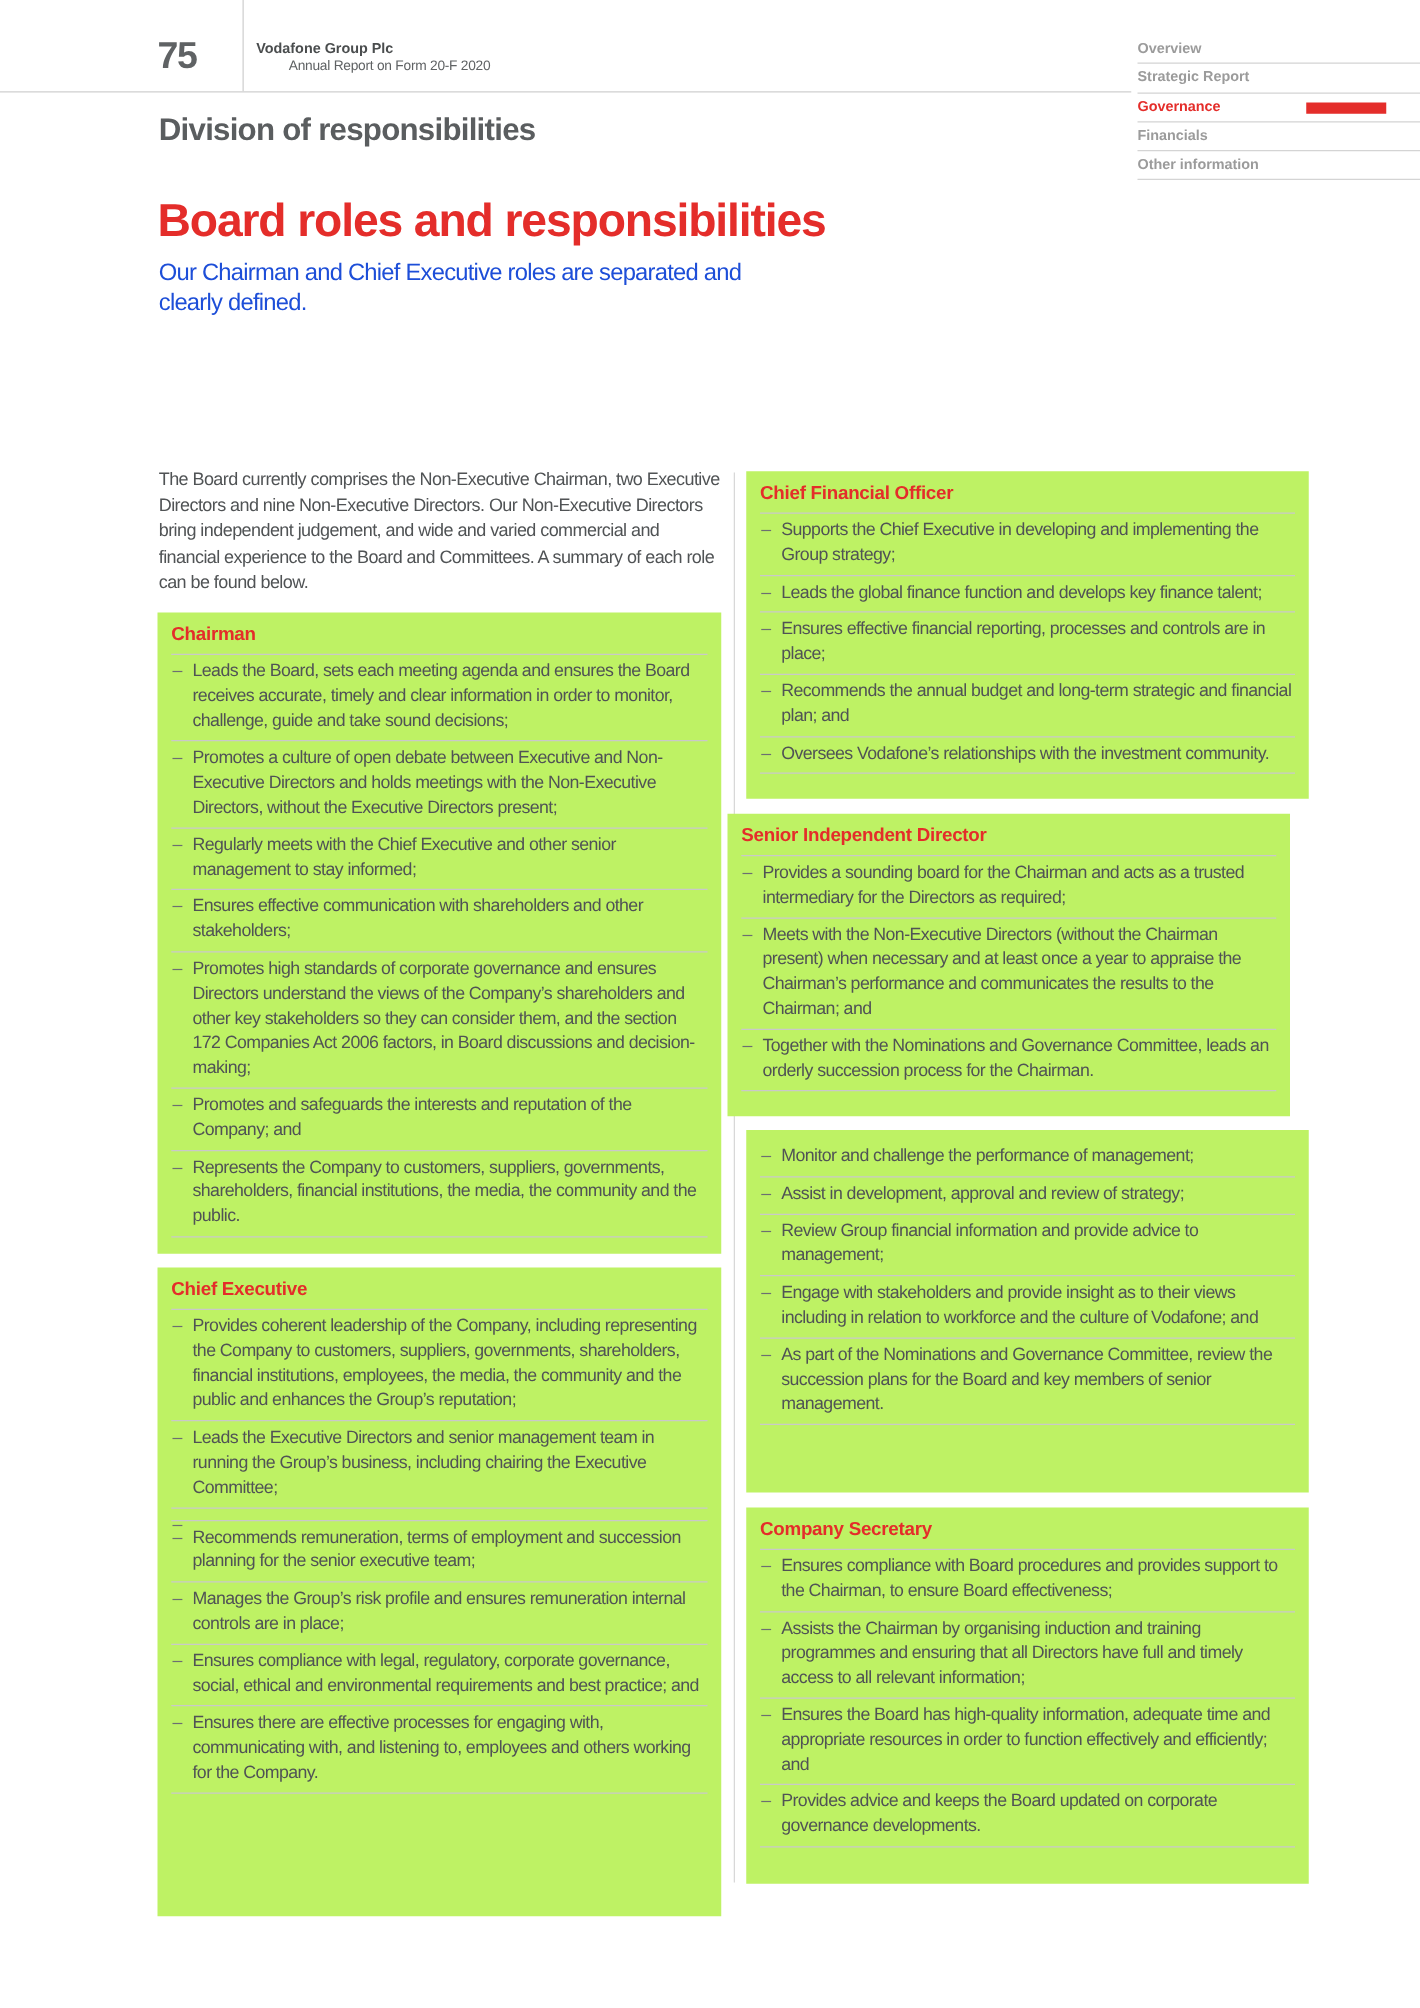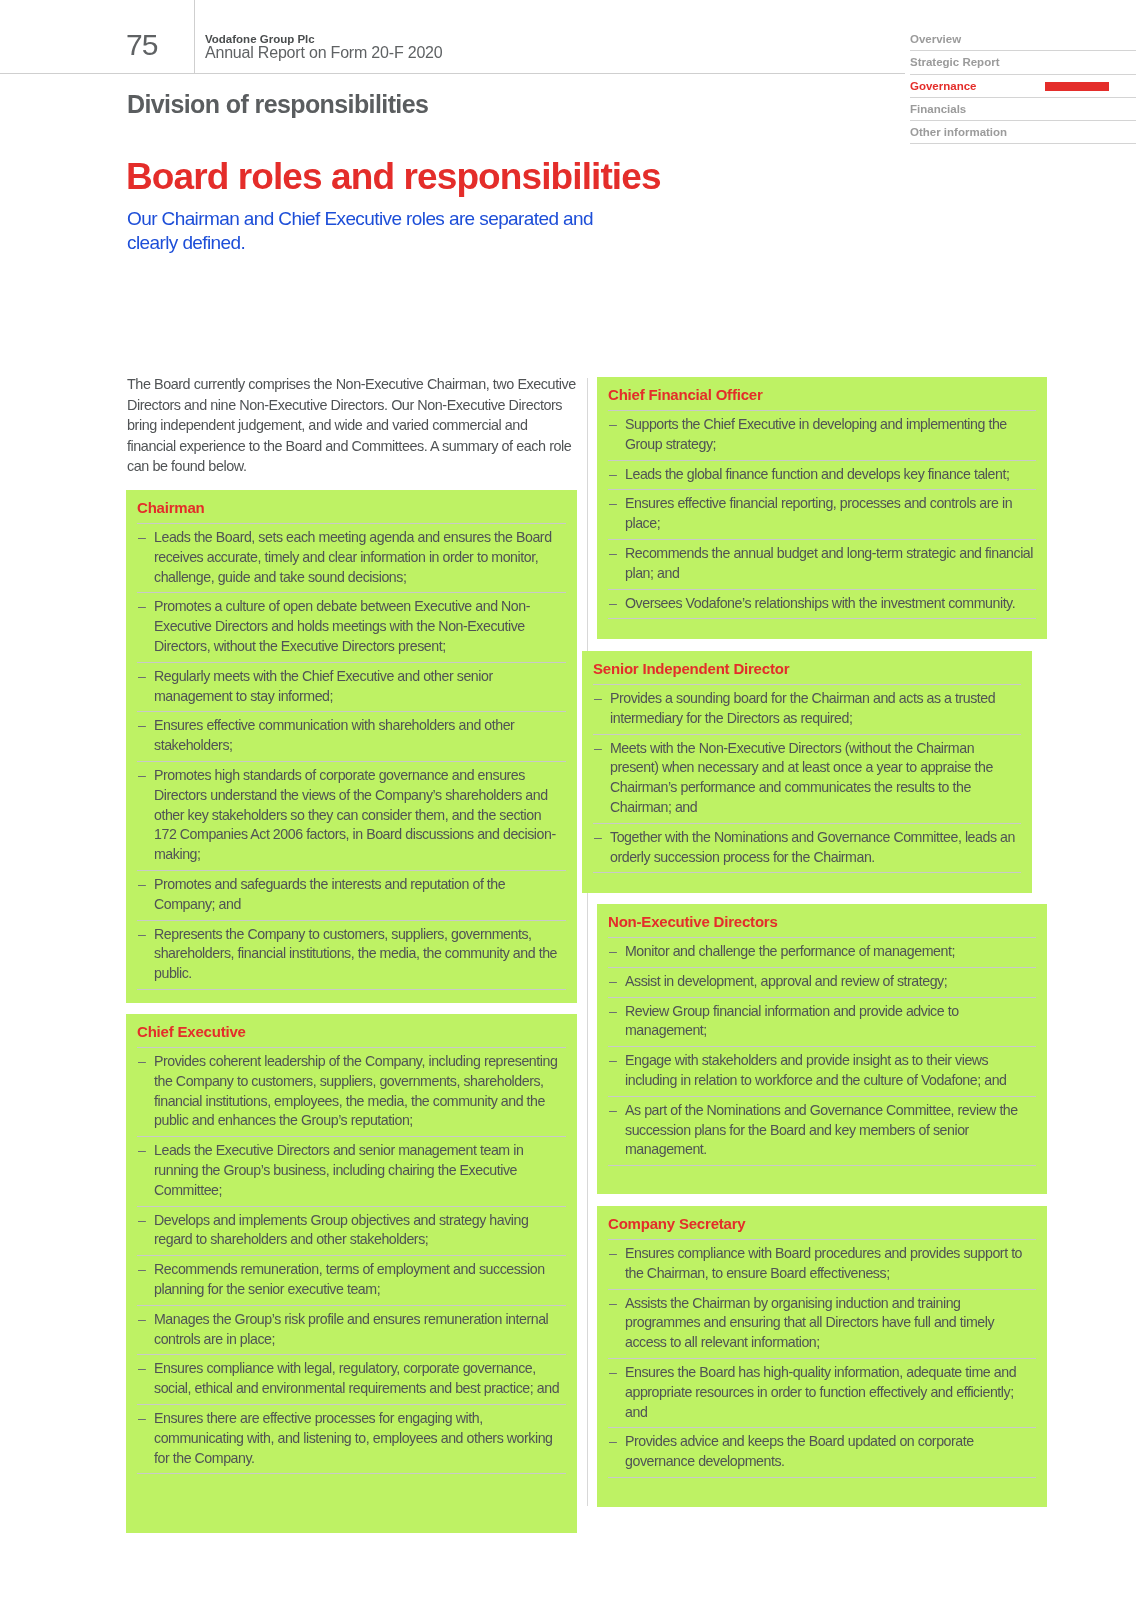--- a/index.html
+++ b/index.html
@@ -1,24 +1,24 @@
 <!DOCTYPE html>
 <html><head>
 <meta charset="utf-8">
 <style>
   * { box-sizing: border-box; margin: 0; padding: 0; }
   html, body { width: 1136px; height: 1606px; background: #ffffff; overflow: hidden; }
   body { position: relative; font-family: "Liberation Sans", sans-serif; color: #4a4d4e; }
 
   .header-rule { position: absolute; left: 0; top: 73px; width: 905px; height: 1px; background: #cfcfcf; }
   .header-vrule { position: absolute; left: 194px; top: 0; width: 1px; height: 73px; background: #cfcfcf; }
-  .page-number { position: absolute; left: 126px; top: 28px; font-size: 30px; font-weight: 400; color: #5f6264; letter-spacing: -1px; }
+  .page-number { position: absolute; left: 126px; top: 28px; font-size: 30px; font-weight: 700; color: #5f6264; letter-spacing: -1px; }
   .publisher { position: absolute; left: 205px; top: 32px; }
   .publisher .company { font-size: 11.5px; font-weight: bold; color: #4a4d4e; line-height: 14px; }
-  .publisher .report { font-size: 16px; color: #5f6264; line-height: 14px; letter-spacing: -0.2px; }
+  .publisher .report { font-size: 11px; color: #5f6264; line-height: 14px; letter-spacing: -0.2px; margin-left: 26px; }
 
   .section-nav { position: absolute; left: 910px; top: 28px; width: 226px; }
   .nav-item { position: relative; height: 23.3px; border-bottom: 1px solid #d4d4d4; font-size: 11.5px; font-weight: bold; color: #9b9b9b; line-height: 22px; cursor: pointer; }
   .nav-item.active { color: #e42d2a; }
   .nav-item .active-bar { position: absolute; left: 135px; top: 7px; width: 64px; height: 9px; background: #e42d2a; }
 
   .section-title { position: absolute; left: 127px; top: 90px; font-size: 25px; font-weight: bold; color: #5a5d5f; letter-spacing: -0.6px; }
   .main-title { position: absolute; left: 126px; top: 156px; font-size: 37px; font-weight: bold; color: #e42d2a; letter-spacing: -0.9px; }
   .subtitle { position: absolute; left: 127px; top: 207px; width: 480px; font-size: 19px; font-weight: 400; color: #1d4ed8; line-height: 24px; letter-spacing: -0.6px; }
 
@@ -77,21 +77,21 @@
       <li class="role-item"><span class="dash">–</span><span>Promotes and safeguards the interests and reputation of the Company; and</span></li>
       <li class="role-item"><span class="dash">–</span><span>Represents the Company to customers, suppliers, governments, shareholders, financial institutions, the media, the community and the public.</span></li>
     </ul>
 </section>
 
 <section class="role-box" id="box-chief-executive">
   <h3 class="role-title">Chief Executive</h3>
   <ul class="role-list">
       <li class="role-item"><span class="dash">–</span><span>Provides coherent leadership of the Company, including representing the Company to customers, suppliers, governments, shareholders, financial institutions, employees, the media, the community and the public and enhances the Group’s reputation;</span></li>
       <li class="role-item"><span class="dash">–</span><span>Leads the Executive Directors and senior management team in running the Group’s business, including chairing the Executive Committee;</span></li>
-      <li class="role-item"><span class="dash">–</span><span>Develops and implements Group objectives and strategy having regard to shareholders and other stakeholders;</span></li>
+      <li class="role-item"><span class="dash">–</span></li>
       <li class="role-item"><span class="dash">–</span><span>Recommends remuneration, terms of employment and succession planning for the senior executive team;</span></li>
       <li class="role-item"><span class="dash">–</span><span>Manages the Group’s risk profile and ensures remuneration internal controls are in place;</span></li>
       <li class="role-item"><span class="dash">–</span><span>Ensures compliance with legal, regulatory, corporate governance, social, ethical and environmental requirements and best practice; and</span></li>
       <li class="role-item"><span class="dash">–</span><span>Ensures there are effective processes for engaging with, communicating with, and listening to, employees and others working for the Company.</span></li>
     </ul>
 </section>
 
 <section class="role-box" id="box-cfo">
   <h3 class="role-title">Chief Financial Officer</h3>
   <ul class="role-list">
@@ -106,21 +106,20 @@
 <section class="role-box" id="box-sid">
   <h3 class="role-title">Senior Independent Director</h3>
   <ul class="role-list">
       <li class="role-item"><span class="dash">–</span><span>Provides a sounding board for the Chairman and acts as a trusted intermediary for the Directors as required;</span></li>
       <li class="role-item"><span class="dash">–</span><span>Meets with the Non-Executive Directors (without the Chairman present) when necessary and at least once a year to appraise the Chairman’s performance and communicates the results to the Chairman; and</span></li>
       <li class="role-item"><span class="dash">–</span><span>Together with the Nominations and Governance Committee, leads an orderly succession process for the Chairman.</span></li>
     </ul>
 </section>
 
 <section class="role-box" id="box-ned">
-  <h3 class="role-title">Non-Executive Directors</h3>
   <ul class="role-list">
       <li class="role-item"><span class="dash">–</span><span>Monitor and challenge the performance of management;</span></li>
       <li class="role-item"><span class="dash">–</span><span>Assist in development, approval and review of strategy;</span></li>
       <li class="role-item"><span class="dash">–</span><span>Review Group financial information and provide advice to management;</span></li>
       <li class="role-item"><span class="dash">–</span><span>Engage with stakeholders and provide insight as to their views including in relation to workforce and the culture of Vodafone; and</span></li>
       <li class="role-item"><span class="dash">–</span><span>As part of the Nominations and Governance Committee, review the succession plans for the Board and key members of senior management.</span></li>
     </ul>
 </section>
 
 <section class="role-box" id="box-cosec">

